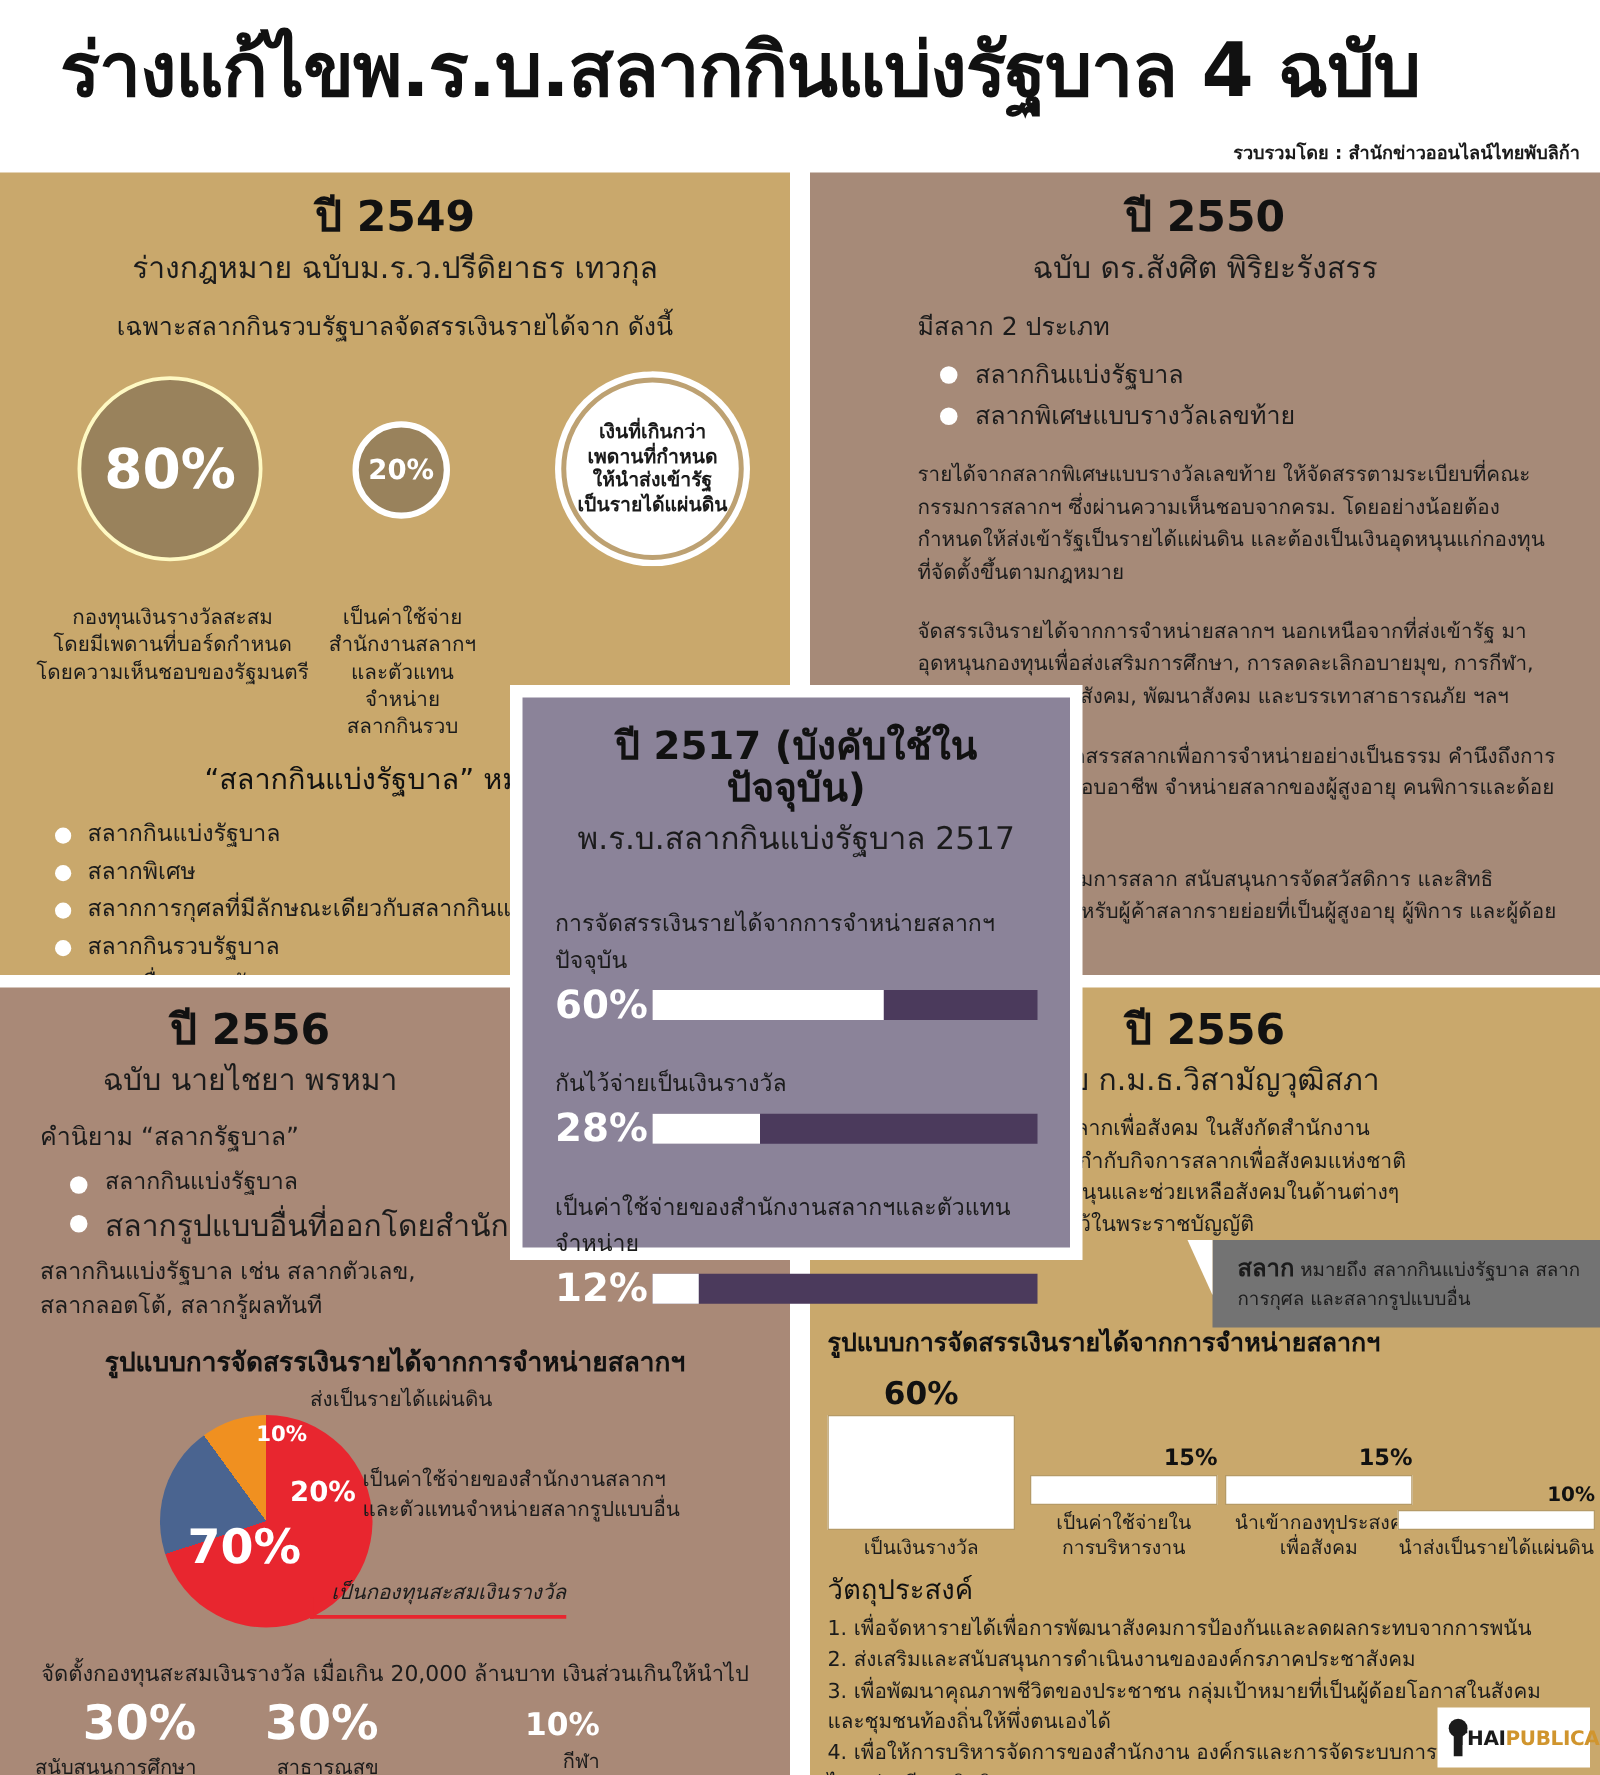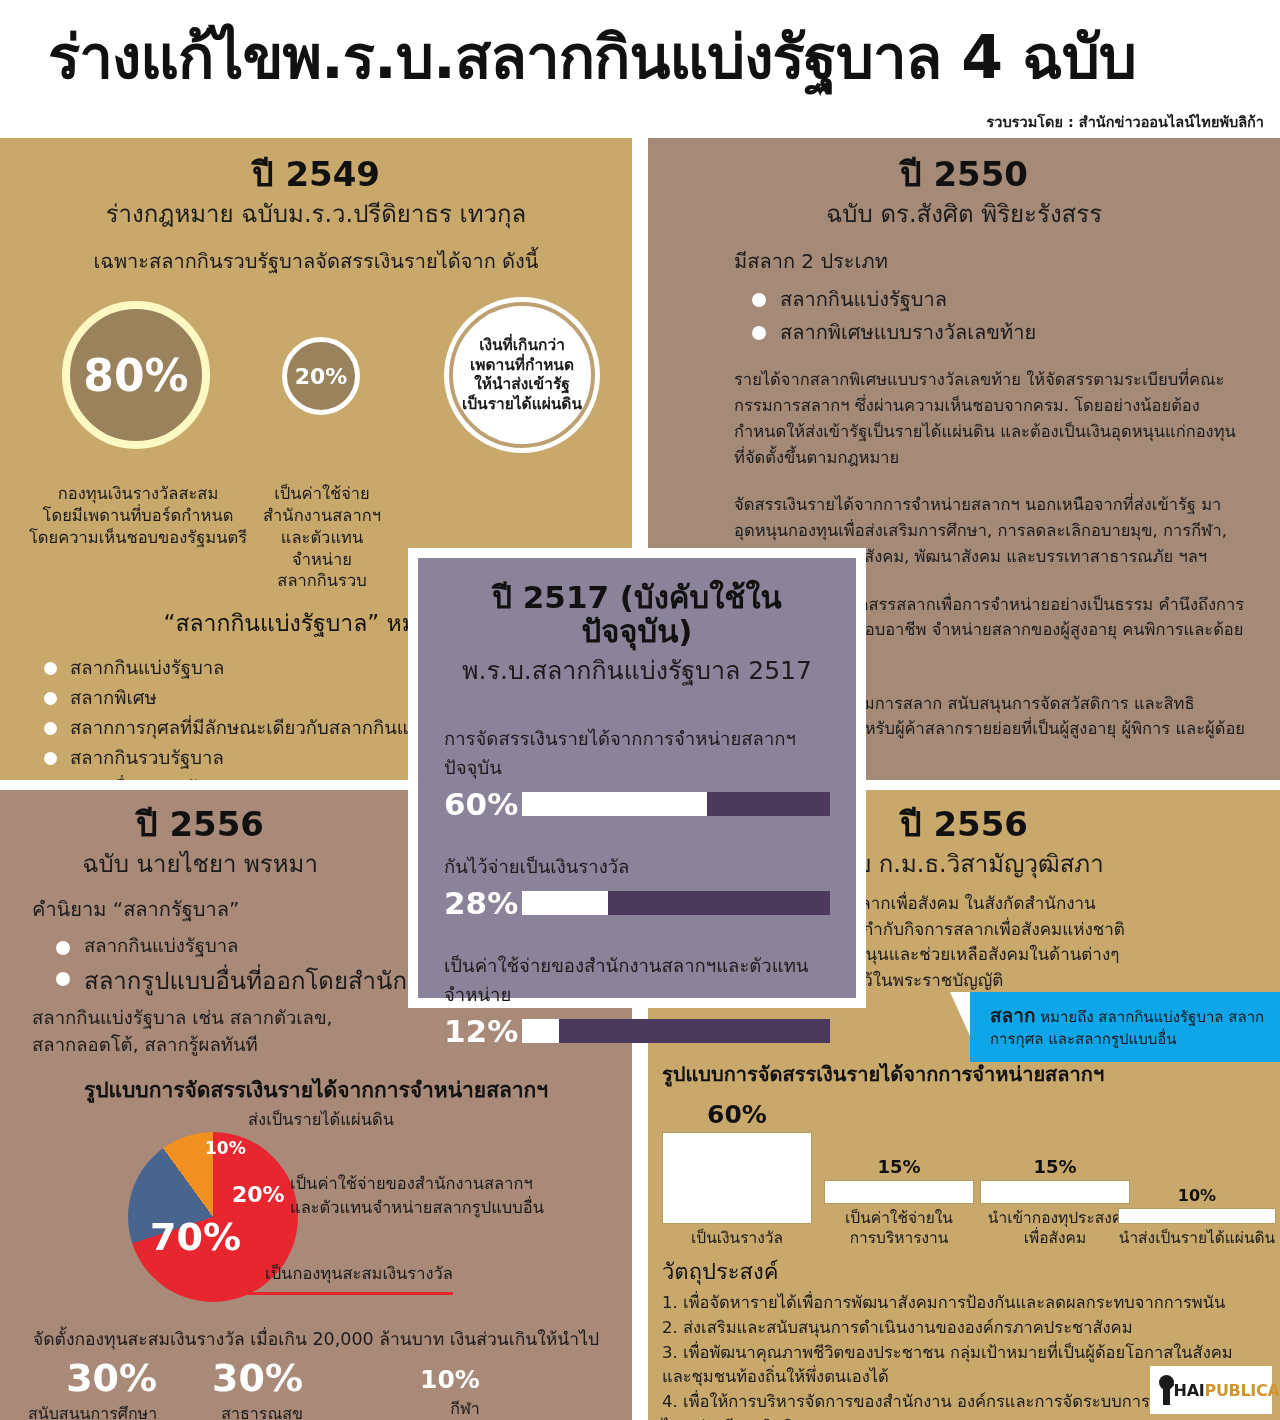--- a/index.html
+++ b/index.html
@@ -35,21 +35,21 @@
   .lead { text-align: center; font-size: 20px; color: #1b1b1b; margin-top: 16px; }
 
   
   .circles { position: relative; height: 190px; margin-top: 16px; }
   .circ {
     position: absolute; border-radius: 50%;
     display: flex; align-items: center; justify-content: center; text-align: center;
     color: #ffffff; font-weight: bold;
   }
   .c80 { left: 62px; top: 8px; width: 148px; height: 148px; background: #99825c;
-         border: 8px solid #fef9c3; font-size: 44px; }
+         border: 3px solid #fef9c3; font-size: 44px; }
   .c20 { left: 282px; top: 44px; width: 78px; height: 78px; background: #99825c;
          border: 5px solid #ffffff; font-size: 22px; }
   .c-white {
     left: 444px; top: 4px; width: 156px; height: 156px; background: #ffffff;
     border: 5px dashed #ffffff; outline: 4px solid #bda172; outline-offset: -9px;
     color: #1b1b1b; font-weight: bold; font-size: 15.5px; line-height: 1.28;
     flex-direction: column; padding: 4px;
   }
   .caps { position: relative; height: 116px; }
   .cap { position: absolute; text-align: center; font-size: 16.5px; color: #1b1b1b; line-height: 1.32; }
@@ -98,52 +98,52 @@
     background: conic-gradient(#e8262f 0deg 252deg, #4a6490 252deg 324deg, #f09020 324deg 360deg);
     transform: rotate(0deg);
   }
   .pie-lbl { position: absolute; font-weight: bold; color: #ffffff; }
   .l70 { left: 150px; top: 105px; font-size: 38px; }
   .l20 { left: 232px; top: 72px; font-size: 22px; }
   .l10 { left: 205px; top: 28px; font-size: 17px; }
   .pie-note { position: absolute; font-size: 16.5px; color: #1b1b1b; line-height: 1.45; }
   .n-top   { left: 248px; top: -2px; }
   .n-right { left: 290px; top: 62px; width: 260px; }
-  .n-bot   { left: 265px; top: 152px; }
+  .n-bot   { left: 265px; top: 152px; font-style: italic; }
   .n-underline { position: absolute; left: 248px; top: 182px; width: 205px; height: 3px; background: #e8262f; }
   .n-leader { position: absolute; left: 248px; top: 168px; width: 3px; height: 17px; background: #e8262f; }
 
   .fund-line { text-align: center; font-size: 17.5px; color: #1b1b1b; margin-top: 10px; }
   .stats { position: relative; height: 86px; margin-top: 6px; }
   .stat { position: absolute; text-align: right; }
   .stat .v { font-size: 38px; font-weight: bold; color: #ffffff; line-height: 1; }
   .stat .v.sm { font-size: 25px; }
   .stat .k { font-size: 16px; color: #1b1b1b; margin-top: 4px; }
   .s1 { left: 28px; top: 0; }
   .s2 { left: 212px; top: 0; }
   .s3 { left: 420px; top: 8px; }
 
   
   .callout {
-    position: absolute; right: 0; top: 202px; width: 310px; background: #0ea5e9;
+    position: absolute; right: 0; top: 202px; width: 310px; background: #737373;
     padding: 10px 14px 12px 20px; font-size: 15px; color: #1b1b1b; line-height: 1.4;
   }
   .callout b { font-size: 19px; font-weight: bold; }
   .callout::before {
     content: ""; position: absolute; left: -20px; top: 0;
     border-top: 0 solid transparent; border-bottom: 44px solid transparent;
     border-right: 20px solid #ffffff;
   }
 
   
   .bar-title { font-size: 20px; font-weight: bold; color: #111; margin: 0 0 0 14px; }
   .bars { position: relative; height: 152px; margin-top: 6px; }
   .barcol { position: absolute; bottom: 0; }
   .barcol .bv { font-size: 25px; font-weight: bold; color: #111; text-align: center; margin-bottom: 3px; }
-  .barcol .bv.sm { font-size: 18px; }
+  .barcol .bv.sm { font-size: 18px; text-align: right; }
   .barcol .brect { background: #ffffff; border: 1px solid #b59a66; }
   .barcol .bk { font-size: 15.5px; color: #1b1b1b; text-align: center; margin-top: 5px; line-height: 1.25; }
 
   .obj-title { font-size: 22px; color: #111; margin: 6px 0 2px 14px; }
   .obj { font-size: 16.5px; color: #1b1b1b; line-height: 1.5; margin: 0 16px 0 14px; }
 
   .logo {
     position: absolute; right: 8px; bottom: 6px; width: 122px; height: 48px;
     background: #ffffff; display: flex; align-items: center; padding-left: 8px;
   }

